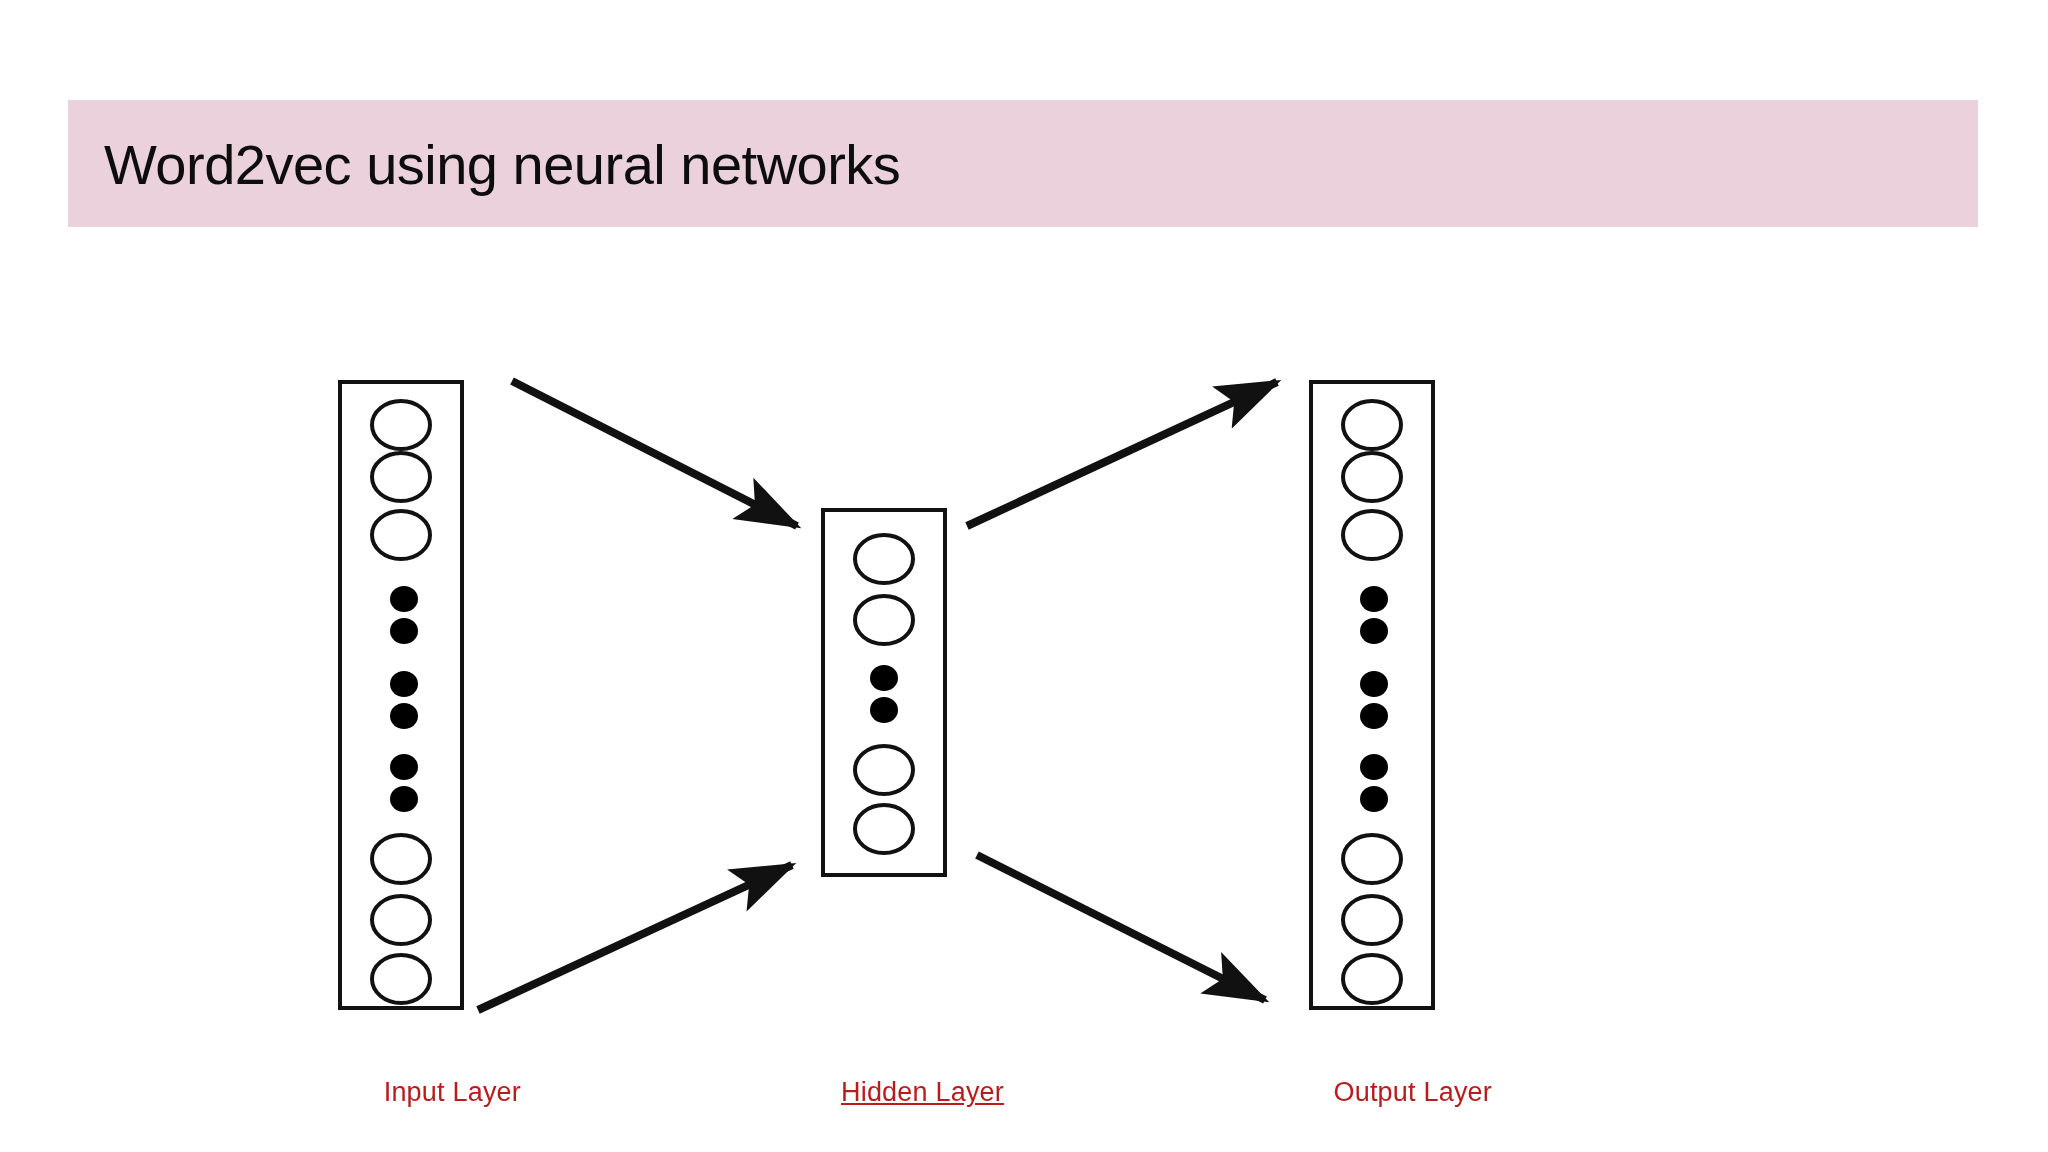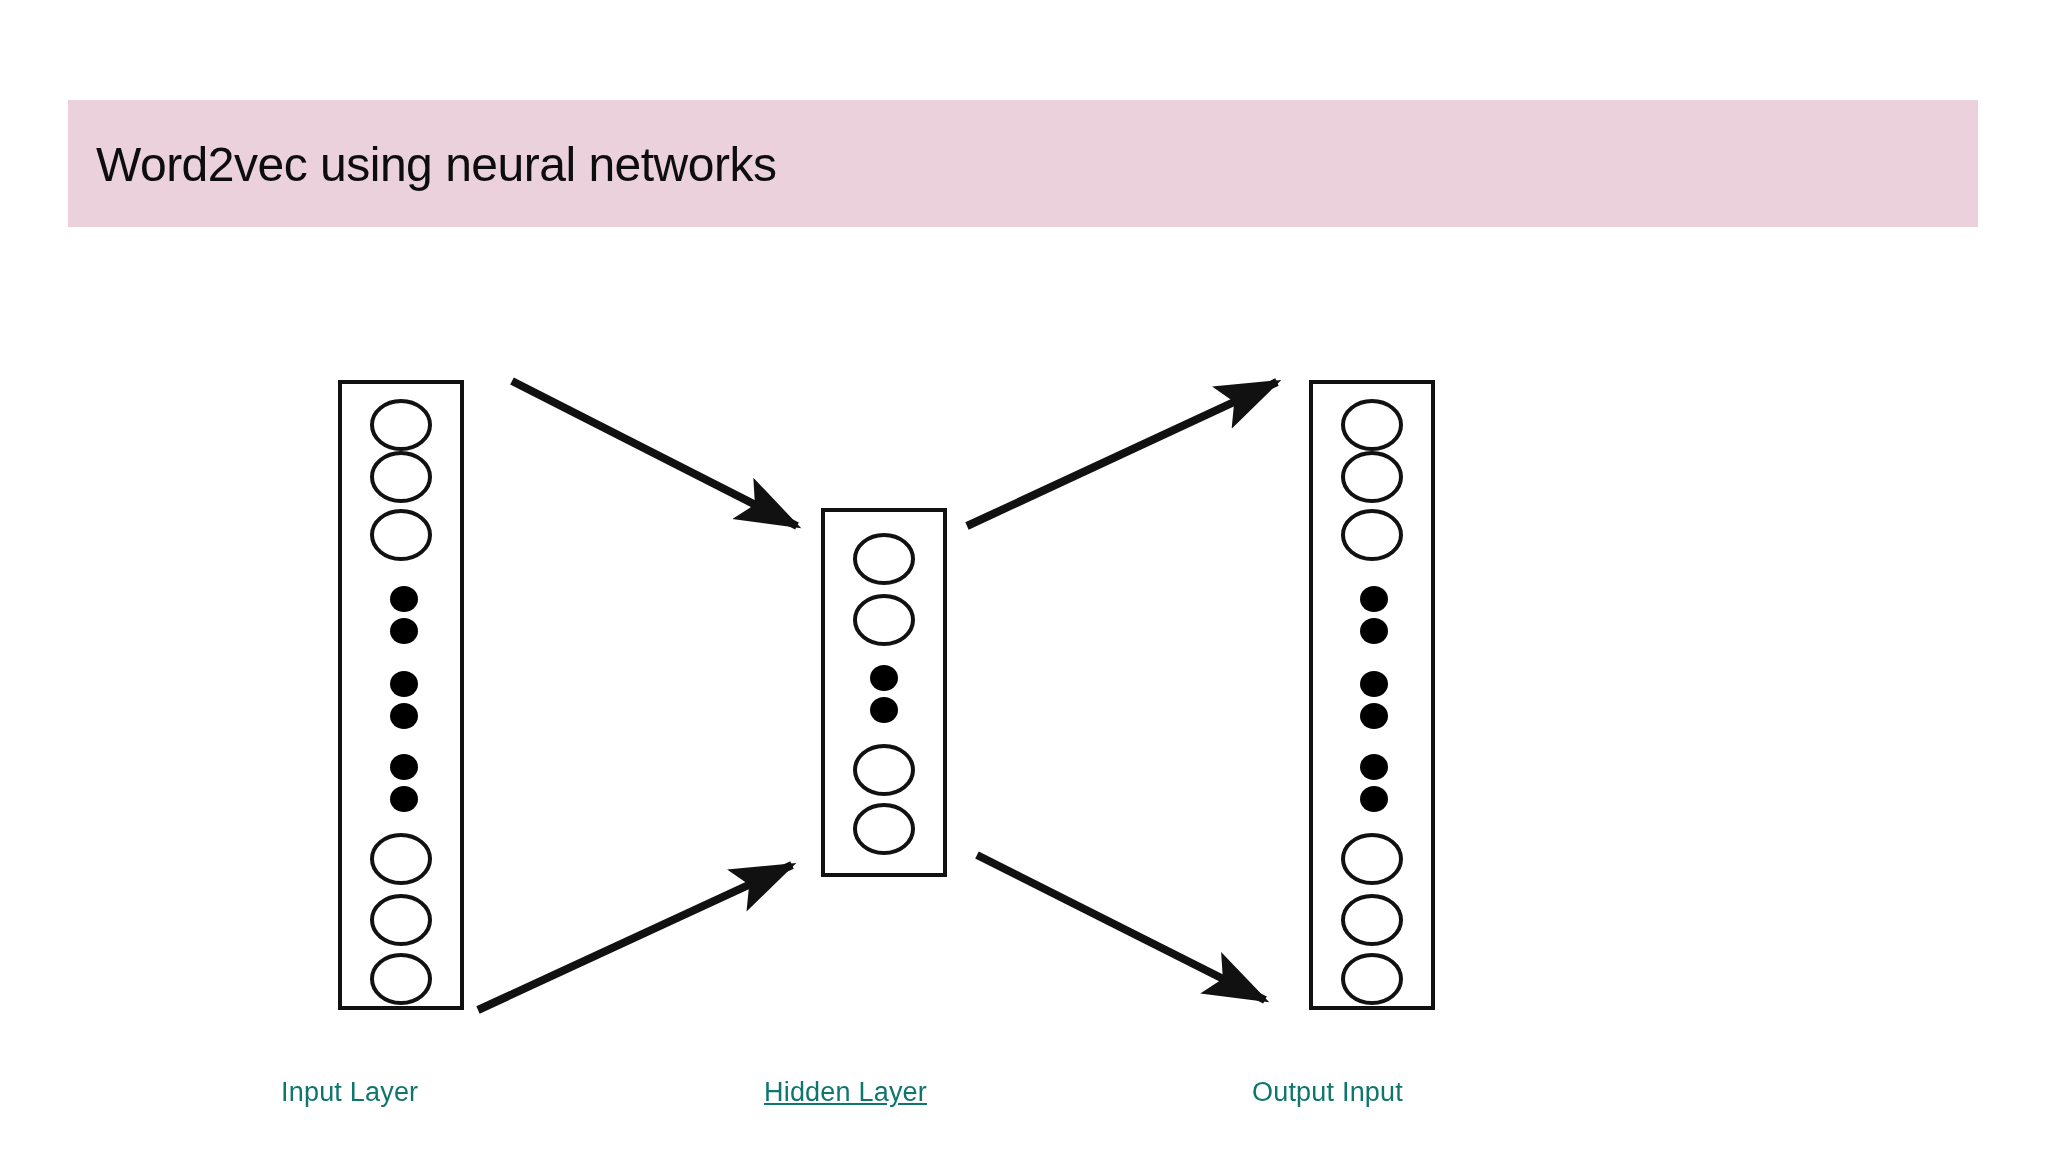--- a/index.html
+++ b/index.html
@@ -20,26 +20,26 @@
   #title-banner {
     position: absolute;
     left: 68px;
     top: 100px;
     width: 1910px;
     height: 127px;
     background: #ead1db;
   }
   #title-text {
     position: absolute;
-    left: 96px;
+    left: 104px;
     top: 112px;
     width: 1700px;
     height: 105px;
     line-height: 105px;
-    font-size: 48px;
+    font-size: 56px;
     font-weight: 400;
     color: #0d0d0d;
     letter-spacing: -0.5px;
     white-space: nowrap;
   }
 
   
   #diagram {
     position: absolute;
     left: 0;
@@ -54,22 +54,22 @@
     width: 2048px;
     height: 1152px;
     display: block;
   }
 
   
   .layer-label {
     position: absolute;
     font-size: 27px;
     font-weight: 400;
-    color: #0f766e;
-    text-align: left;
+    color: #b91c1c;
+    text-align: right;
     white-space: nowrap;
     letter-spacing: 0.2px;
   }
   #label-input  { left: 281px;  top: 1077px; width: 240px; }
   #label-hidden { left: 764px;  top: 1077px; width: 240px; text-decoration: underline; }
   #label-output { left: 1252px; top: 1077px; width: 240px; }
 </style>
 </head>
 <body>
 
@@ -127,14 +127,14 @@
     <g id="connection-arrows">
         <line x1="512" y1="381" x2="797" y2="526" stroke="#111111" stroke-width="8" marker-end="url(#arrowhead)"></line>
         <line x1="478" y1="1010" x2="792" y2="865" stroke="#111111" stroke-width="8" marker-end="url(#arrowhead)"></line>
         <line x1="967" y1="526" x2="1277" y2="382" stroke="#111111" stroke-width="8" marker-end="url(#arrowhead)"></line>
         <line x1="977" y1="855" x2="1265" y2="1000" stroke="#111111" stroke-width="8" marker-end="url(#arrowhead)"></line>
       </g>
   </svg>
 
   <div class="layer-label" id="label-input">Input Layer</div>
   <div class="layer-label" id="label-hidden">Hidden Layer</div>
-  <div class="layer-label" id="label-output">Output Input</div>
+  <div class="layer-label" id="label-output">Output Layer</div>
 </div>
 
 </body></html>

